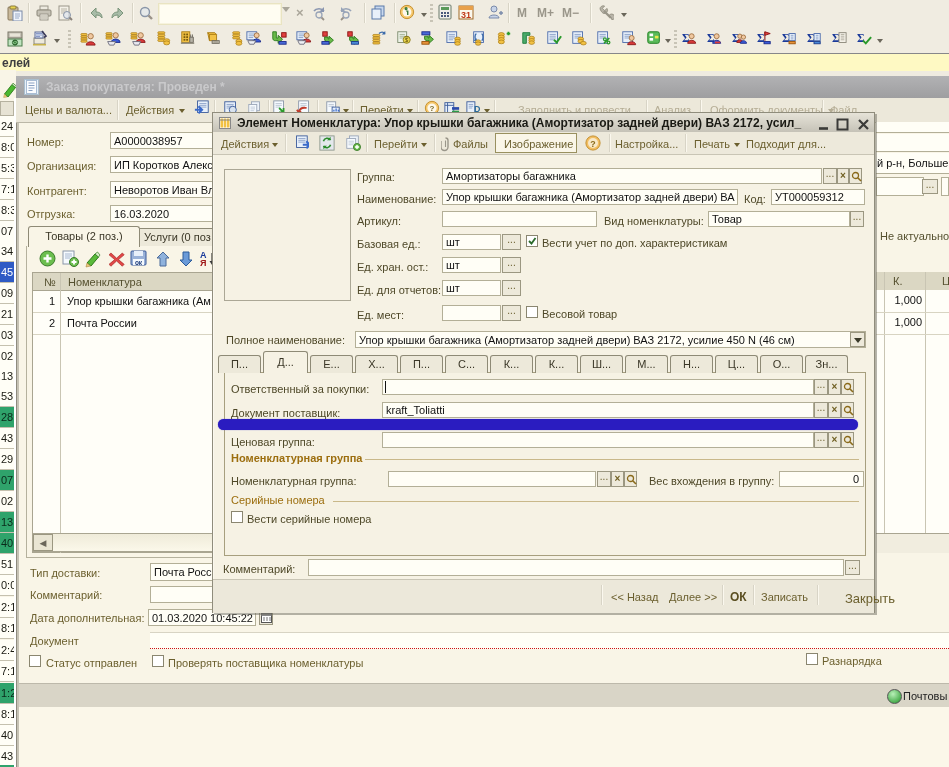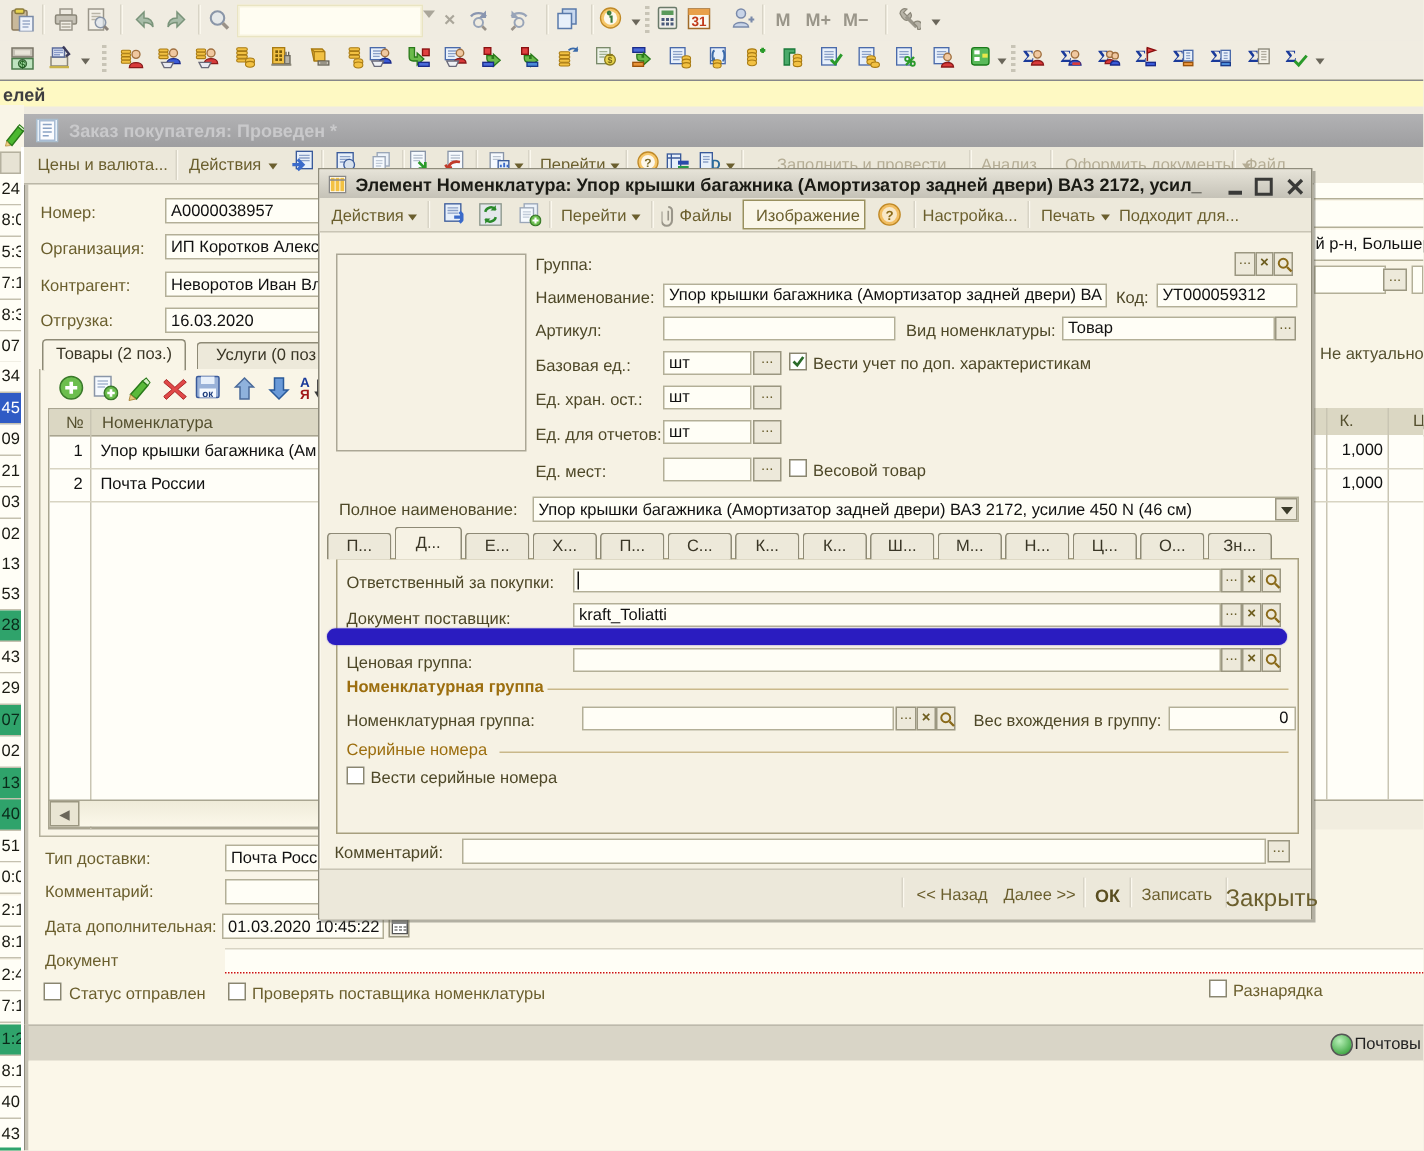--- a/index.html
+++ b/index.html
@@ -548,21 +548,21 @@
 
  <span class="lb" style="left:11px;top:14px">Номер:</span>
  <div class="f" style="left:94px;top:10px;width:122px;height:17px;line-height:14px">А0000038957</div>
  <span class="lb" style="left:11px;top:38px">Организация:</span>
  <div class="f" style="left:94px;top:34px;width:122px;height:17px;line-height:14px">ИП Коротков Алекс</div>
  <span class="lb" style="left:11px;top:63px">Контрагент:</span>
  <div class="f" style="left:94px;top:59px;width:122px;height:17px;line-height:14px">Неворотов Иван Вл</div>
  <span class="lb" style="left:11px;top:86px">Отгрузка:</span>
  <div class="f" style="left:94px;top:83px;width:122px;height:17px;line-height:14px">16.03.2020</div>
 
- <div class="tabi taba" style="left:12px;top:104px;width:96px;height:21px;line-height:19px">Товары (2 поз.)</div>
+ <div class="tabi taba" style="left:12px;top:104px;width:112px;height:21px;line-height:19px">Товары (2 поз.)</div>
  <div class="tabi" style="left:115px;top:106px;width:101px;height:18px;line-height:17px;text-align:left;padding-left:12px">Услуги (0 поз</div>
 
  <svg class="a" style="left:23px;top:128px;width:17px;height:17px" viewBox="0 0 17 17">
       <circle cx="8.5" cy="8.5" r="7.5" fill="#6CBE4E" stroke="#3A7A2A"></circle>
       <circle cx="8.5" cy="8.5" r="7.5" fill="url(#gp)" opacity=".0"></circle>
       <path d="M8.5 4.5v8M4.5 8.5h8" stroke="#fff" stroke-width="2.4"></path>
     </svg>
  <svg class="a" style="left:46px;top:128px;width:17px;height:17px" viewBox="0 0 17 17">
       <rect x="1" y="1" width="11" height="13" fill="#F6FAFE" stroke="#8A96A8"></rect>
       <path d="M3 4h7M3 6h7M3 8h5" stroke="#A8B8D0"></path>
@@ -721,20 +721,21 @@
  <div class="tsep" style="left:396px;top:21px;height:18px"></div>
  <span class="a olv" style="left:402px;top:25px">Настройка...</span>
  <div class="tsep" style="left:472px;top:21px;height:18px"></div>
  <span class="a olv" style="left:481px;top:25px">Печать</span>
  <div class="a" style="left:521px;top:30px;width:0;height:0;border:3.5px solid transparent;border-top:4.5px solid #6B5F2E"></div>
  <span class="a olv" style="left:533px;top:25px">Подходит для...</span>
 
  <div class="a" style="left:11px;top:56px;width:127px;height:132px;border:1px solid #ABA795;box-sizing:border-box"></div>
 
  <span class="lb" style="left:144px;top:58px">Группа:</span>
+ <div class="f" style="left:229px;top:55px;width:380px;height:16px;line-height:13px">Амортизаторы багажника</div>
  <div class="bt" style="left:610px;top:55px;width:14px;height:16px;line-height:10px">...</div>
  <div class="bt" style="left:624px;top:55px;width:12px;height:16px;line-height:13px;color:#6E5E20;font-weight:bold">×</div>
  <div class="bt" style="left:636px;top:55px;width:13px;height:16px">
       <svg style="position:absolute;left:1px;top:2px" width="11" height="11" viewBox="0 0 11 11">
         <circle cx="4.5" cy="4.5" r="3" fill="none" stroke="#8A6A1A" stroke-width="1.3"></circle>
         <path d="M7 7l3 3" stroke="#8A6A1A" stroke-width="1.6"></path>
       </svg>
     </div>
  <span class="lb" style="left:144px;top:80px">Наименование:</span>
  <div class="f" style="left:229px;top:76px;width:296px;height:16px;line-height:13px">Упор крышки багажника (Амортизатор задней двери) ВА</div>
@@ -843,16 +844,16 @@
 
  <div class="a" style="left:0;top:466px;width:661px;height:33px;background:#ECE8DA;border-top:1px solid #C9C5B5"></div>
  <div class="tsep" style="left:388px;top:472px;height:20px"></div>
  <span class="a olv" style="left:398px;top:478px;font-size:11px">&lt;&lt; Назад</span>
  <span class="a olv" style="left:456px;top:478px;font-size:11px">Далее &gt;&gt;</span>
  <div class="tsep" style="left:509px;top:472px;height:20px"></div>
  <span class="a" style="left:517px;top:477px;font-size:12px;font-weight:bold;color:#5A4E20">ОК</span>
  <div class="tsep" style="left:540px;top:472px;height:20px"></div>
  <span class="a olv" style="left:548px;top:478px;font-size:11px">Записать</span>
  <div class="tsep" style="left:604px;top:472px;height:20px"></div>
- <span class="a olv" style="left:604px;top:478px;font-size:16px">Закрыть</span>
+ <span class="a olv" style="left:632px;top:478px;font-size:13px">Закрыть</span>
 </div>
 
 <div class="a" style="left:218px;top:419px;width:640px;height:11px;background:#2A1CC0;border-radius:5.5px;box-shadow:0 0 1px #4A3CD0;z-index:40"></div>
 
 </body></html>

